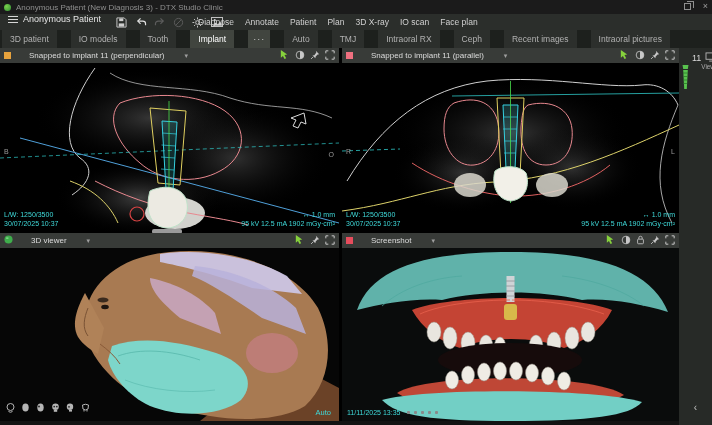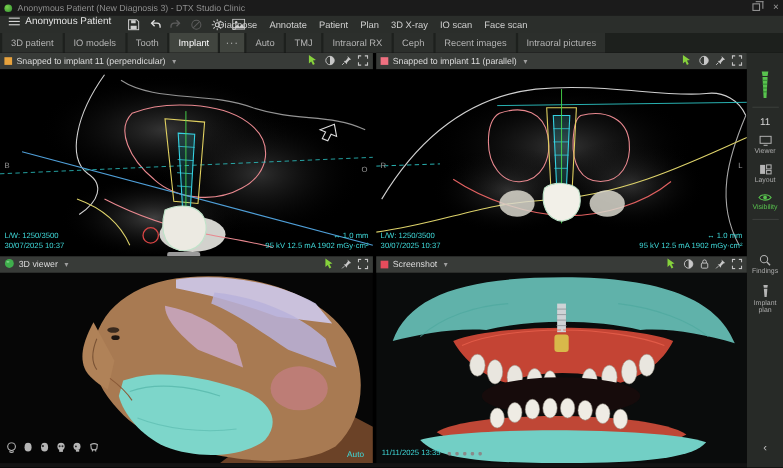--- a/index.html
+++ b/index.html
@@ -24,46 +24,46 @@
   .patientbtn{display:flex;gap:5px;padding:0 8px;height:100%;font-size:9px;color:#e4e4e4;}
   .burger{display:inline-block;width:10px;}
   .burger i{display:block;height:1.5px;background:#d6d6d6;margin:1.5px 0;}
   .mb-icons{display:flex;align-items:center;gap:6px;margin-left:6px;}
   .mb-icons .ic{display:flex;align-items:center;justify-content:center;width:13px;height:13px;}
   .menus{position:absolute;left:198px;display:flex;gap:11px;font-size:8.5px;color:#d0d0d0;text-align:right;}
   .menus span{white-space:nowrap;}
   .helpbtn{position:absolute;right:5px;top:1.5px;width:11px;height:11px;border:1px solid #9a9a9a;border-radius:50%;
     color:#b5b5b5;font-size:8px;display:flex;align-items:center;justify-content:center;}
   
-  .tabbar{position:absolute;left:0;top:30px;width:712px;height:18px;background:#1d201d;display:flex;gap:2px;padding-left:2px;}
+  .tabbar{position:absolute;left:0;top:30px;width:712px;height:18px;background:#1d201d;display:flex;gap:14px;padding-left:2px;}
   .tab{background:#2c2f2c;color:#b2b2b2;font-size:8.5px;height:18px;display:flex;align-items:center;
     padding:0 8px;white-space:nowrap;}
   .tab.active{background:#41453f;color:#fff;}
   .tab-more{background:#41453f;color:#cfcfcf;font-size:9px;height:18px;display:flex;align-items:center;padding:0 5px;letter-spacing:1px;}
   
   .vp{position:absolute;background:#000;}
   .vp-header{position:absolute;left:0;top:0;right:0;height:15px;background:#383b38;display:flex;align-items:center;
-    padding:0 4px;color:#dcdcdc;font-size:8px;gap:4px;}
+    padding:0 4px;color:#dcdcdc;font-size:8px;gap:18px;}
   .sq{width:7px;height:7px;flex:0 0 auto;}
   .caret{color:#9f9f9f;font-size:7px;margin-left:2px;}
   .hdr-sp{flex:1;}
   .hicons{display:flex;align-items:center;gap:5px;}
   .scene{position:absolute;left:0;top:15px;right:0;bottom:0;}
   .scene svg{display:block;}
   .ovl{position:absolute;color:var(--cyan);font-size:7px;line-height:9px;white-space:nowrap;}
   .ovl.right{text-align:right;}
   .orient{position:absolute;color:#9a9a9a;font-size:7px;}
   .autolbl{position:absolute;color:var(--cyan);font-size:7.5px;}
   .presetrow{position:absolute;left:6px;bottom:4px;display:flex;gap:6px;align-items:center;}
   .dots{display:flex;gap:4px;align-items:center;}
   .dots i{width:3px;height:3px;background:#8a8a8a;border-radius:1px;display:block;}
   .handle{position:absolute;width:30px;height:5px;background:#9a9a9a;border-radius:2px;}
   
   .sidebar{position:absolute;left:679px;top:48px;width:33px;height:377px;background:#272a27;
-    display:flex;flex-direction:column;align-items:center;}
+    display:flex;flex-direction:row;align-items:flex-start;}
   .sb-item{display:flex;flex-direction:column;align-items:center;gap:1px;width:100%;padding:4px 0;}
   .sb-item .lbl{font-size:6.3px;color:#ababab;text-align:center;line-height:7px;}
   .sb-item.green .lbl{color:var(--sbgreen);}
   .sb-sep{width:24px;height:1px;background:#3a3d3a;margin:3px 0;}
   .toothnum{color:#d8d8d8;font-size:9px;padding:5px 0 3px;}
   .collapse{position:absolute;left:0;right:0;bottom:12px;text-align:center;color:#c0c0c0;font-size:10px;}
   .gap-bottom{position:absolute;left:0;top:421px;width:679px;height:4px;background:#131313;}
 </style>
 </head>
 <body>
@@ -135,21 +135,21 @@
         </svg>
     </span>
   </div>
   <div class="menus">
     <span>Diagnose</span>
     <span>Annotate</span>
     <span>Patient</span>
     <span>Plan</span>
     <span>3D X-ray</span>
     <span>IO scan</span>
-    <span>Face scan</span>
+    <span>Face plan</span>
   </div>
   <span class="helpbtn" style="top:16px;">?</span>
 </div>
 
 <div class="tabbar">
   <div class="tab">3D patient</div>
   <div class="tab">IO models</div>
   <div class="tab">Tooth</div>
   <div class="tab active">Implant</div>
   <div class="tab-more">···</div>

